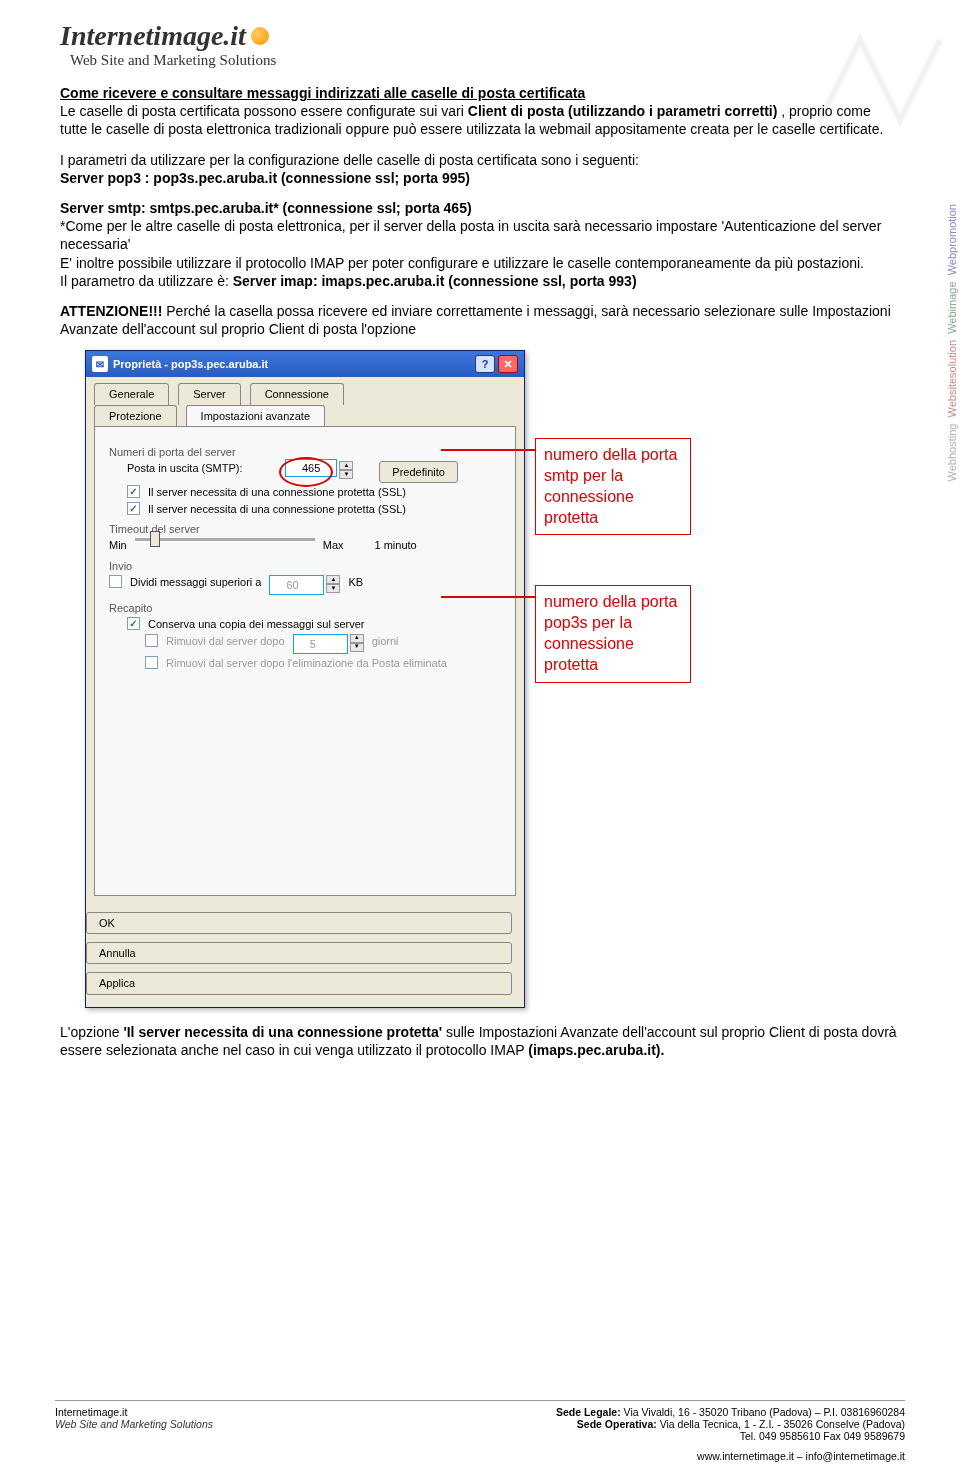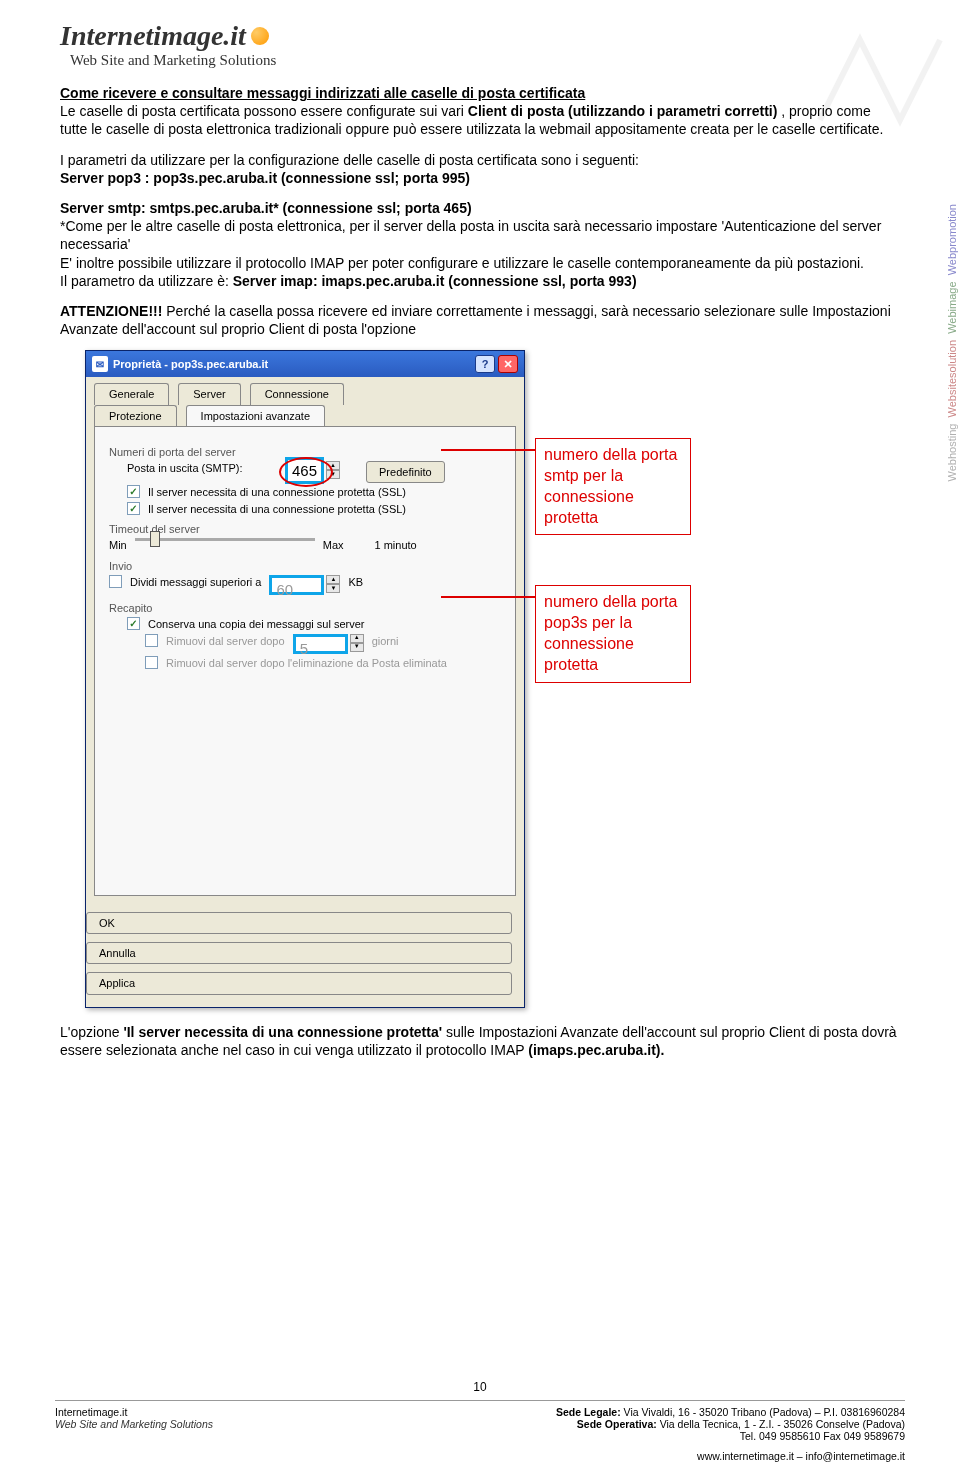--- a/index.html
+++ b/index.html
@@ -24,21 +24,21 @@
   .tb-title { flex:1; }
   .tb-help, .tb-close { width:20px;height:18px;background:#d6e4ff;border:1px solid #1a3a8a;border-radius:3px;display:flex;align-items:center;justify-content:center;color:#1a3a8a;font-weight:bold;margin-left:3px;font-size:11px; }
   .tb-close { background:#f66;color:#fff;border-color:#a00; }
   .tabs-row { display:flex; background:#ece9d8; padding:6px 8px 0 8px; gap:10px; }
   .tab { padding:3px 14px; background:#ece9d8; border:1px solid #888; border-bottom:none; border-radius:3px 3px 0 0; font-size:11px; cursor:pointer; margin-right:-1px; }
   .tab.active { background:#f8f8f8; position:relative; z-index:2; }
   .tab-panel { background:#f8f8f8; border:1px solid #888; margin:0 8px 8px 8px; padding:12px 14px; min-height:470px; }
   .section-label { color:#555; margin:6px 0 2px 0; }
   .indent { margin-left:18px; }
   .row { display:flex; align-items:flex-start; margin:2px 0; gap:8px; }
-  .num-input { width:55px; height:20px; background:#fff; border:3px solid #0ea5e9; padding:2px 4px; text-align:left; font-size:15px; position:relative; }
+  .num-input { width:55px; height:20px; background:#fff; border:1px solid #0ea5e9; padding:2px 16px; text-align:left; font-size:11px; position:relative; }
   .spinner { display:inline-flex; flex-direction:column; margin-left:-6px; }
   .spin-btn { width:14px;height:9px;background:#e8e8e8;border:1px solid #999;font-size:6px;display:flex;align-items:center;justify-content:center; }
   .btn { background:#ece9d8;border:1px solid #888;padding:3px 12px;border-radius:3px;cursor:pointer; }
   .chk { width:13px;height:13px;border:1px solid #7f9db9;background:#fff;display:inline-flex;align-items:center;justify-content:center;font-size:10px;color:#2a7a2a;font-weight:bold; }
   .circled { display:inline-block;position:relative; }
   .circled::after { content:'';position:absolute;left:-6px;top:-4px;width:50px;height:26px;border:2px solid #d00;border-radius:50%;pointer-events:none; }
   .slider-track { height:3px;background:#aaa;width:180px;position:relative; }
   .slider-thumb { width:10px;height:16px;background:#ece9d8;border:1px solid #555;position:absolute;top:-7px;left:15px; }
   .disabled { color:#999; }
   .dlg-footer { display:flex; justify-content:flex-end; gap:8px; padding:8px 12px 12px 0;flex-direction:column; }
@@ -201,21 +201,20 @@
     </div>
 
     <p>
       <span>L'opzione </span><span class="b">'Il server necessita di una connessione protetta'</span><span> sulle Impostazioni Avanzate dell'account sul proprio Client di posta dovrà essere selezionata anche nel caso in cui venga utilizzato il protocollo IMAP </span><span class="b">(imaps.pec.aruba.it).</span>
     </p>
 
   </div>
 </div>
 
 <div class="footer">
-  <div class="page-num">10</div>
   <div class="footer-line"></div>
   <div class="footer-row">
     <div class="footer-left">
       <div class="fl1">Internetimage.it</div>
       <div class="fl2">Web Site and Marketing Solutions</div>
     </div>
     <div class="footer-right">
       <div><span class="b">Sede Legale:</span><span> Via Vivaldi, 16 - 35020 Tribano (Padova) – P.I. 03816960284</span></div>
       <div><span class="b">Sede Operativa:</span><span> Via della Tecnica, 1 - Z.I.  - 35026 Conselve (Padova)</span></div>
       <div>Tel. 049 9585610 Fax 049 9589679</div>

